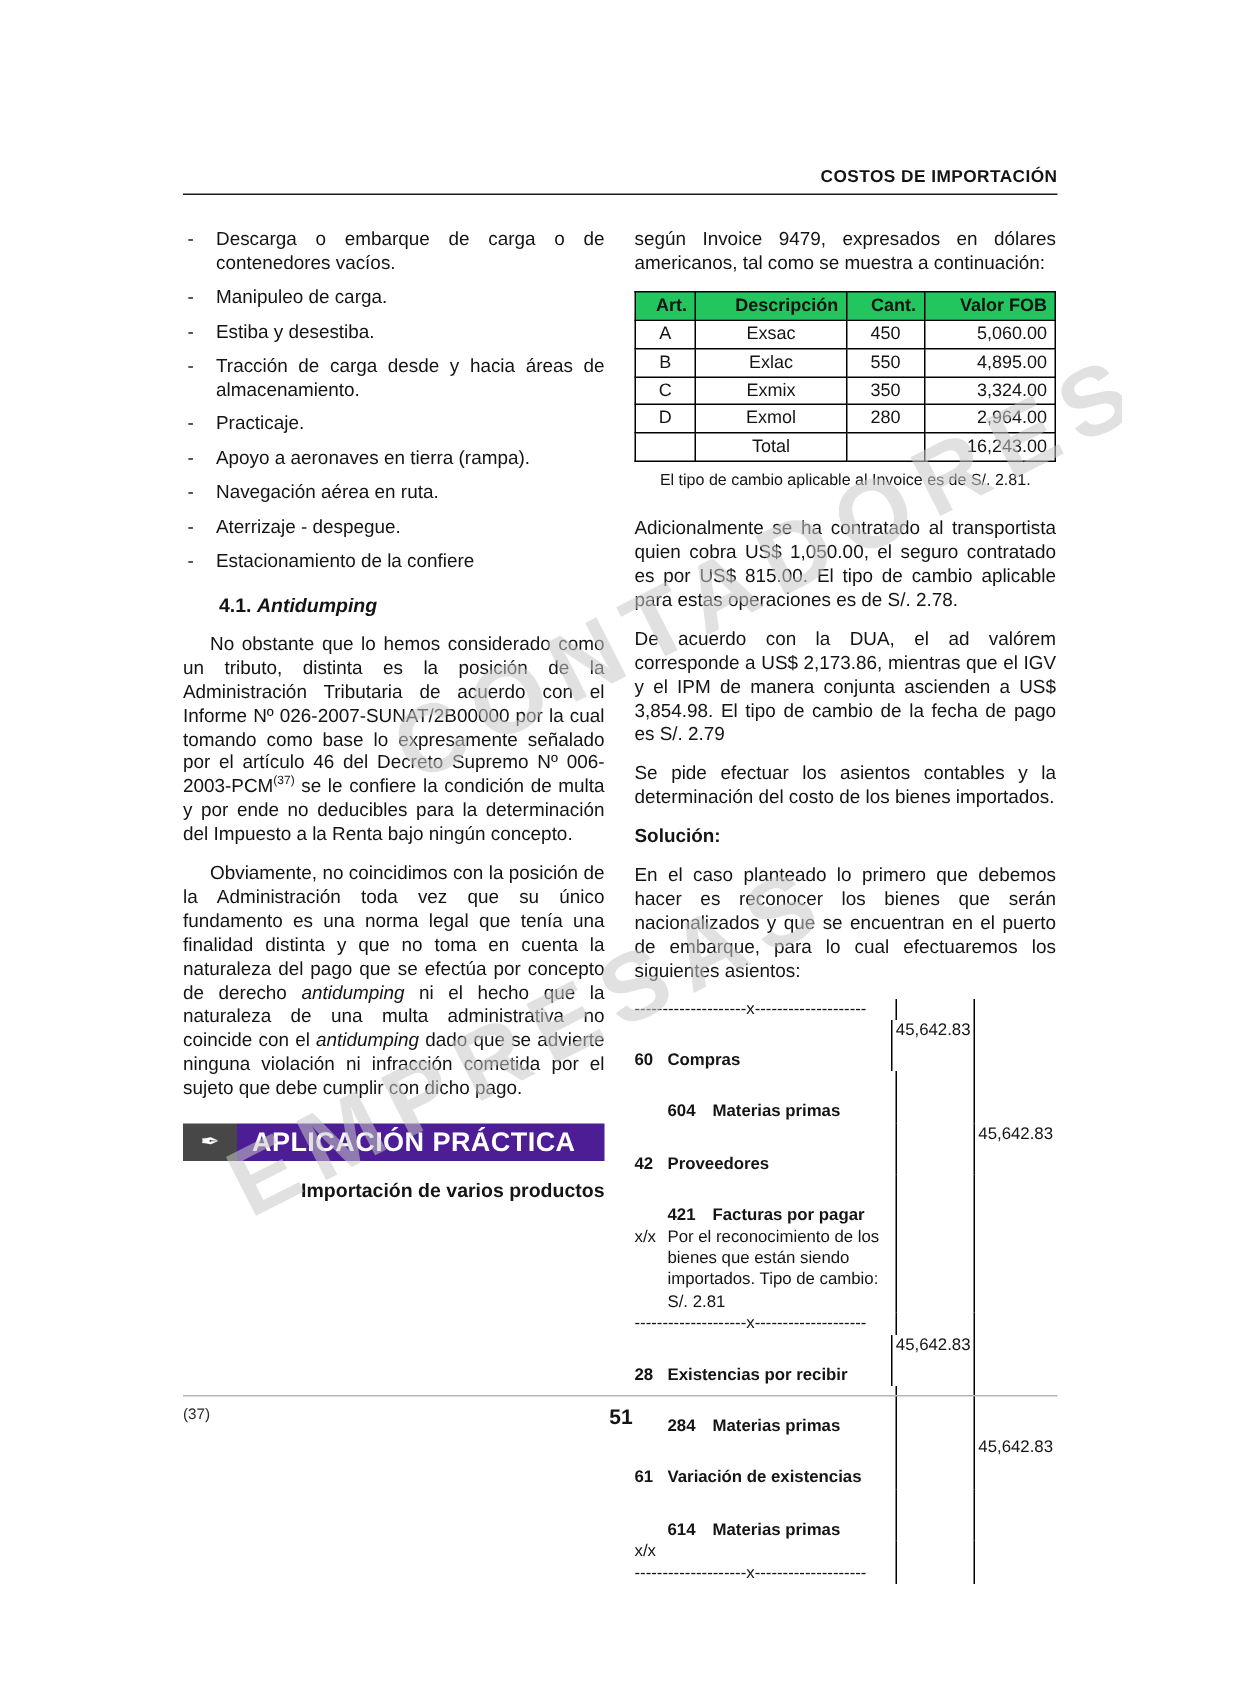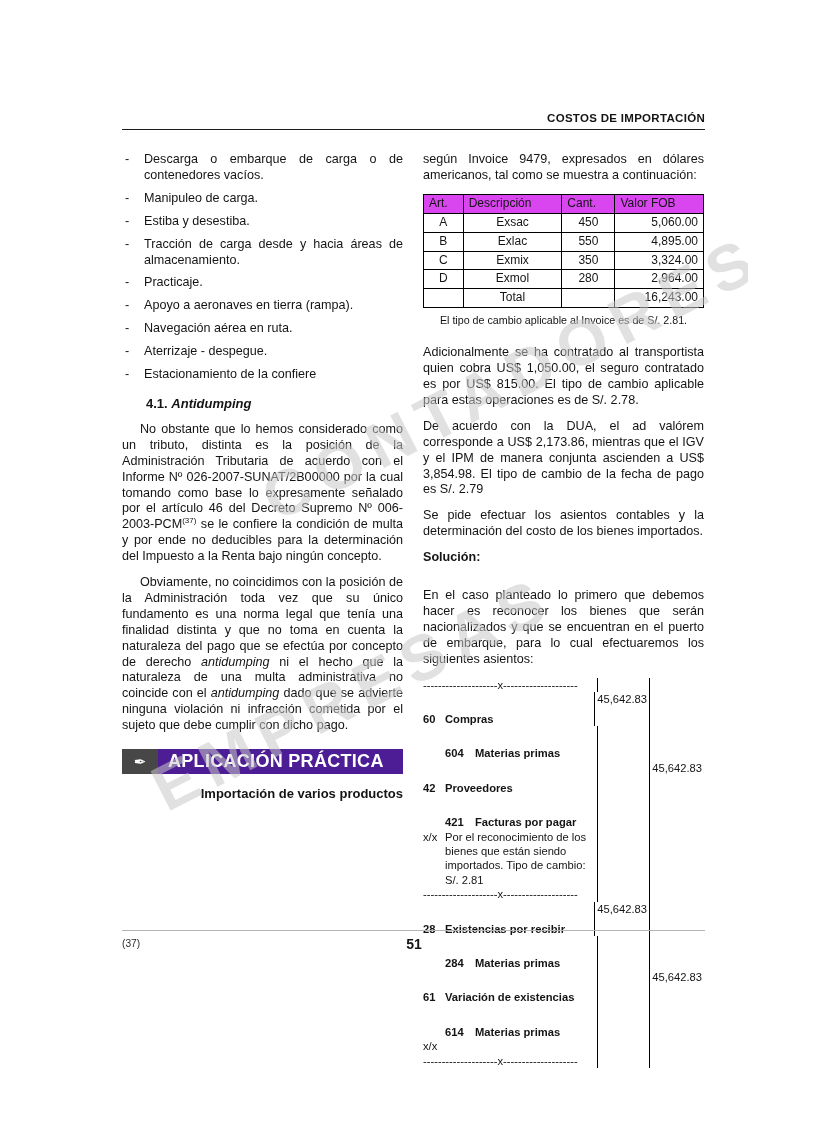--- a/index.html
+++ b/index.html
@@ -56,26 +56,26 @@
   }
   .banner .bbar {
     flex:1; background:#4c1d95; color:#ffffff; font-weight:bold; font-size:18px;
     display:flex; align-items:center; padding-left:10px; letter-spacing:.3px;
   }
   .subhead { font-weight:bold; font-size:13px; text-align:right; margin-bottom:8px; }
 
   
   table.fob { width:100%; border-collapse:collapse; font-size:12px; margin:10px 0 5px 0; }
   table.fob th, table.fob td { border:1px solid #000; padding:1px 5px; height:18px; }
-  table.fob th { background:#d946ef; font-weight:normal; text-align:left; }
+  table.fob th { background:#22c55e; font-weight:bold; text-align:right; }
   td.c { text-align:center; }
   td.r { text-align:right; }
   .tnote { font-size:10.7px; text-align:center; margin-bottom:16px; }
 
-  .solution { font-weight:bold; margin:3px 0 22px 0; text-align:left; }
+  .solution { font-weight:bold; margin:3px 0 10px 0; text-align:left; }
 
   
   .journal { font-size:11.2px; line-height:14.4px; margin-top:4px; }
   .j-row { display:flex; align-items:stretch; }
   .j-desc { flex:1; padding-right:3px; }
   .j-amt { flex:0 0 52px; border-left:1px solid #000; text-align:right; padding:0 2px; }
   .j-amt2 { flex:0 0 55px; border-left:1px solid #000; text-align:right; padding:0 2px; }
   .j-line { display:flex; text-align:left;margin-top:20px; }
   .j-line .code { flex:0 0 22px; }
   .j-sub { padding-left:22px; }

